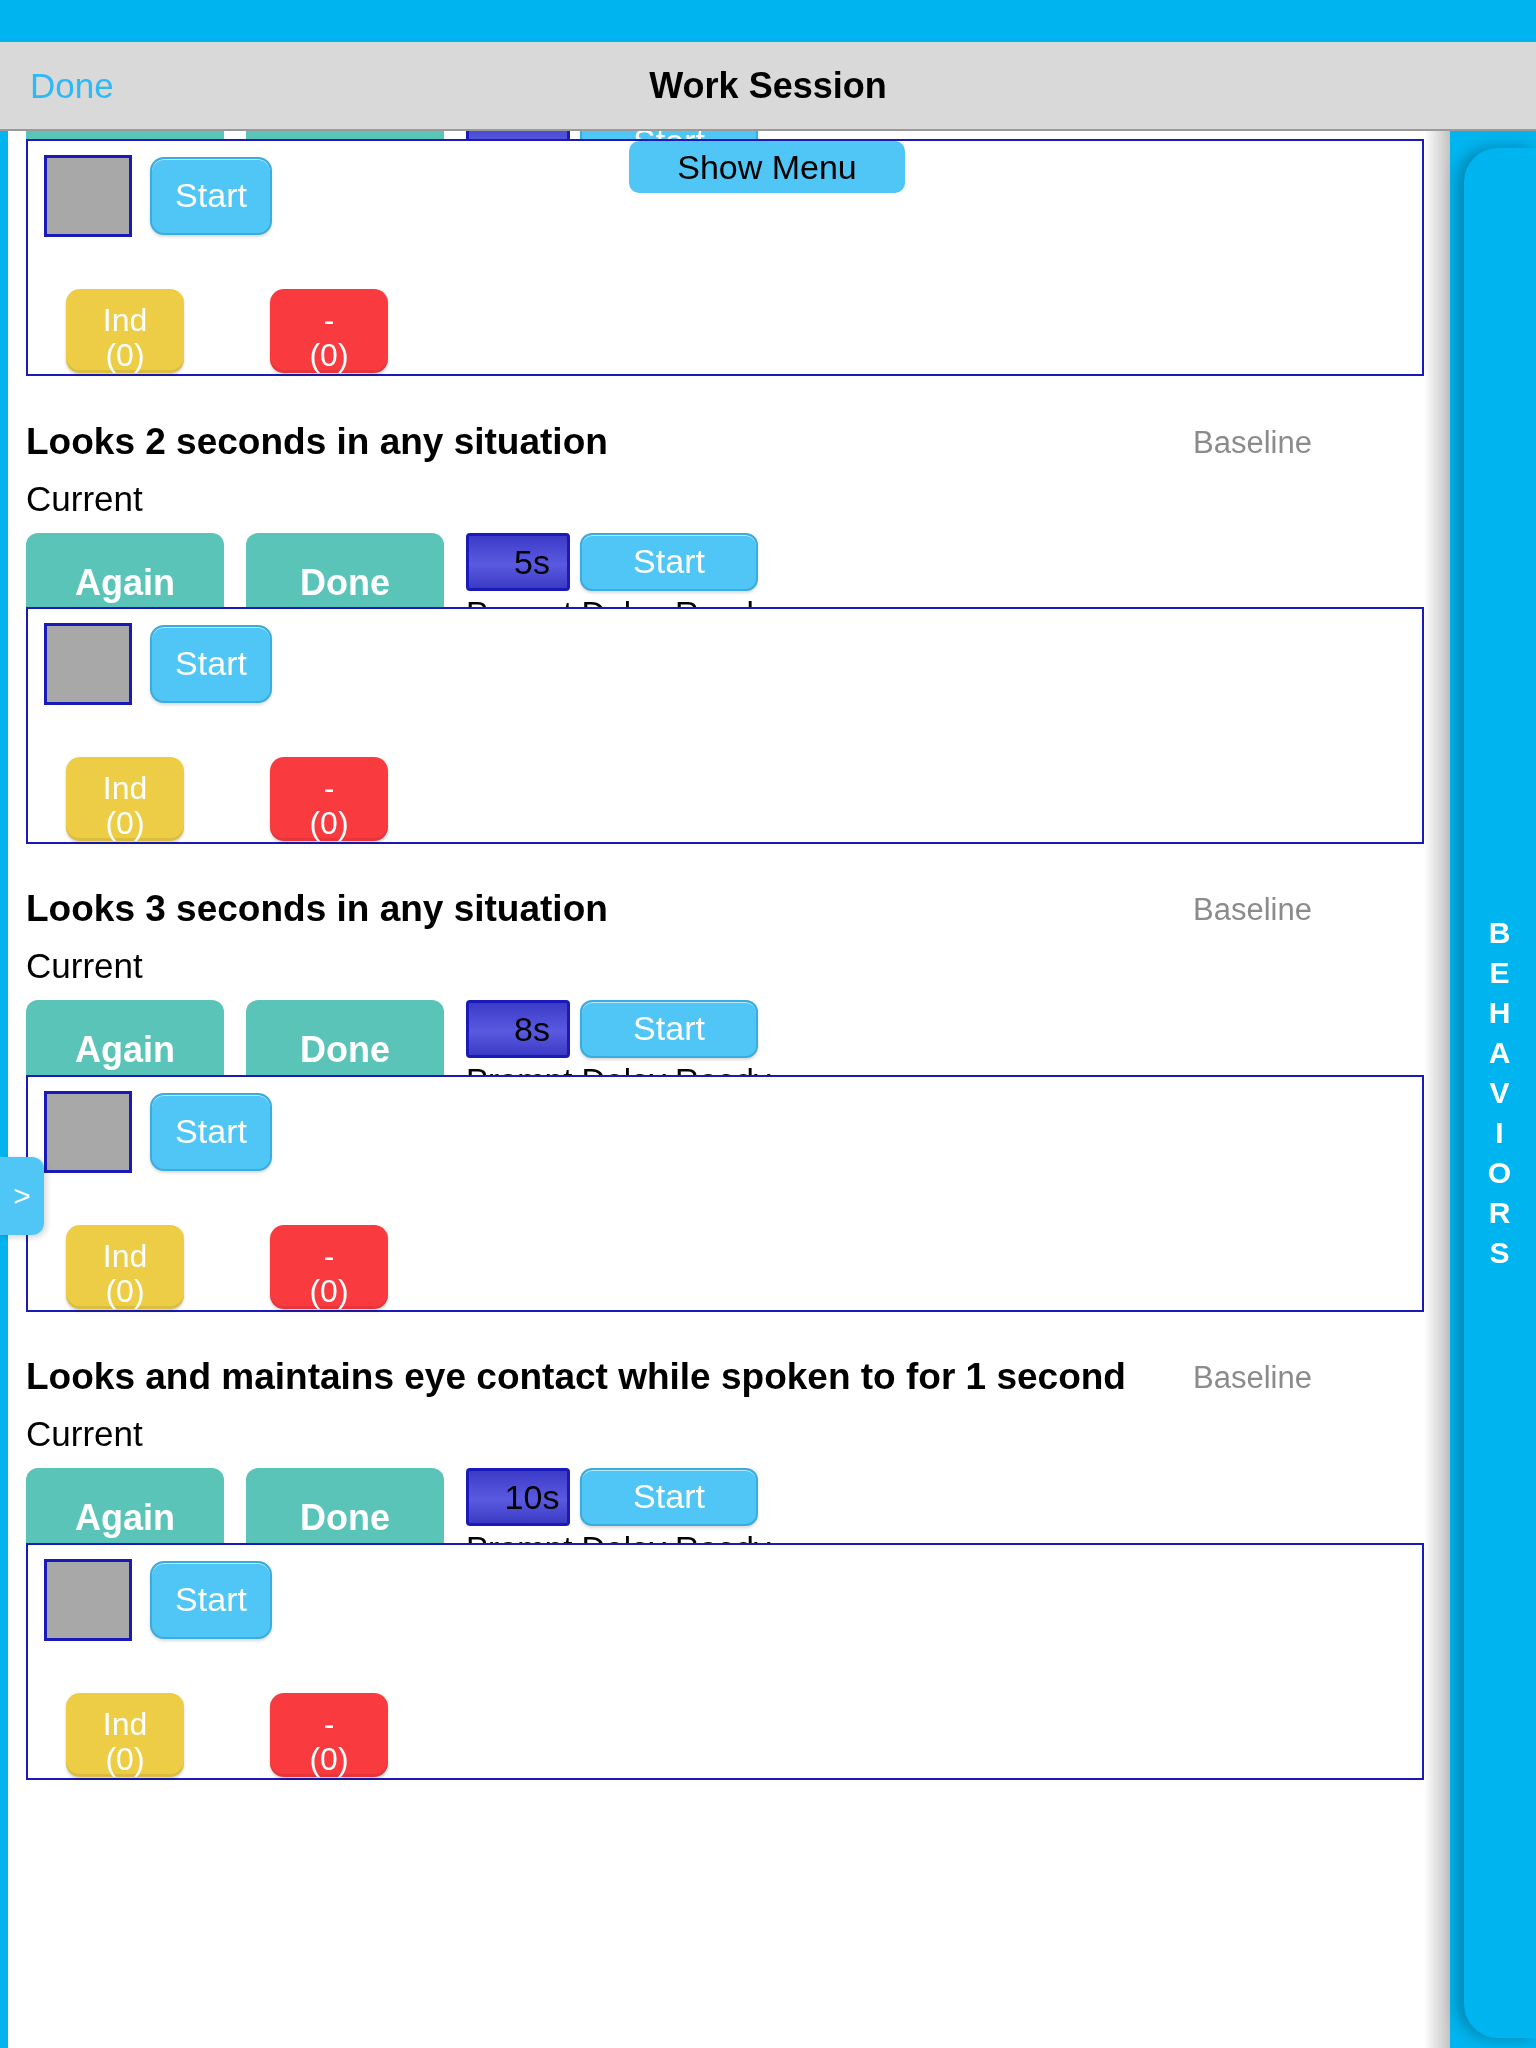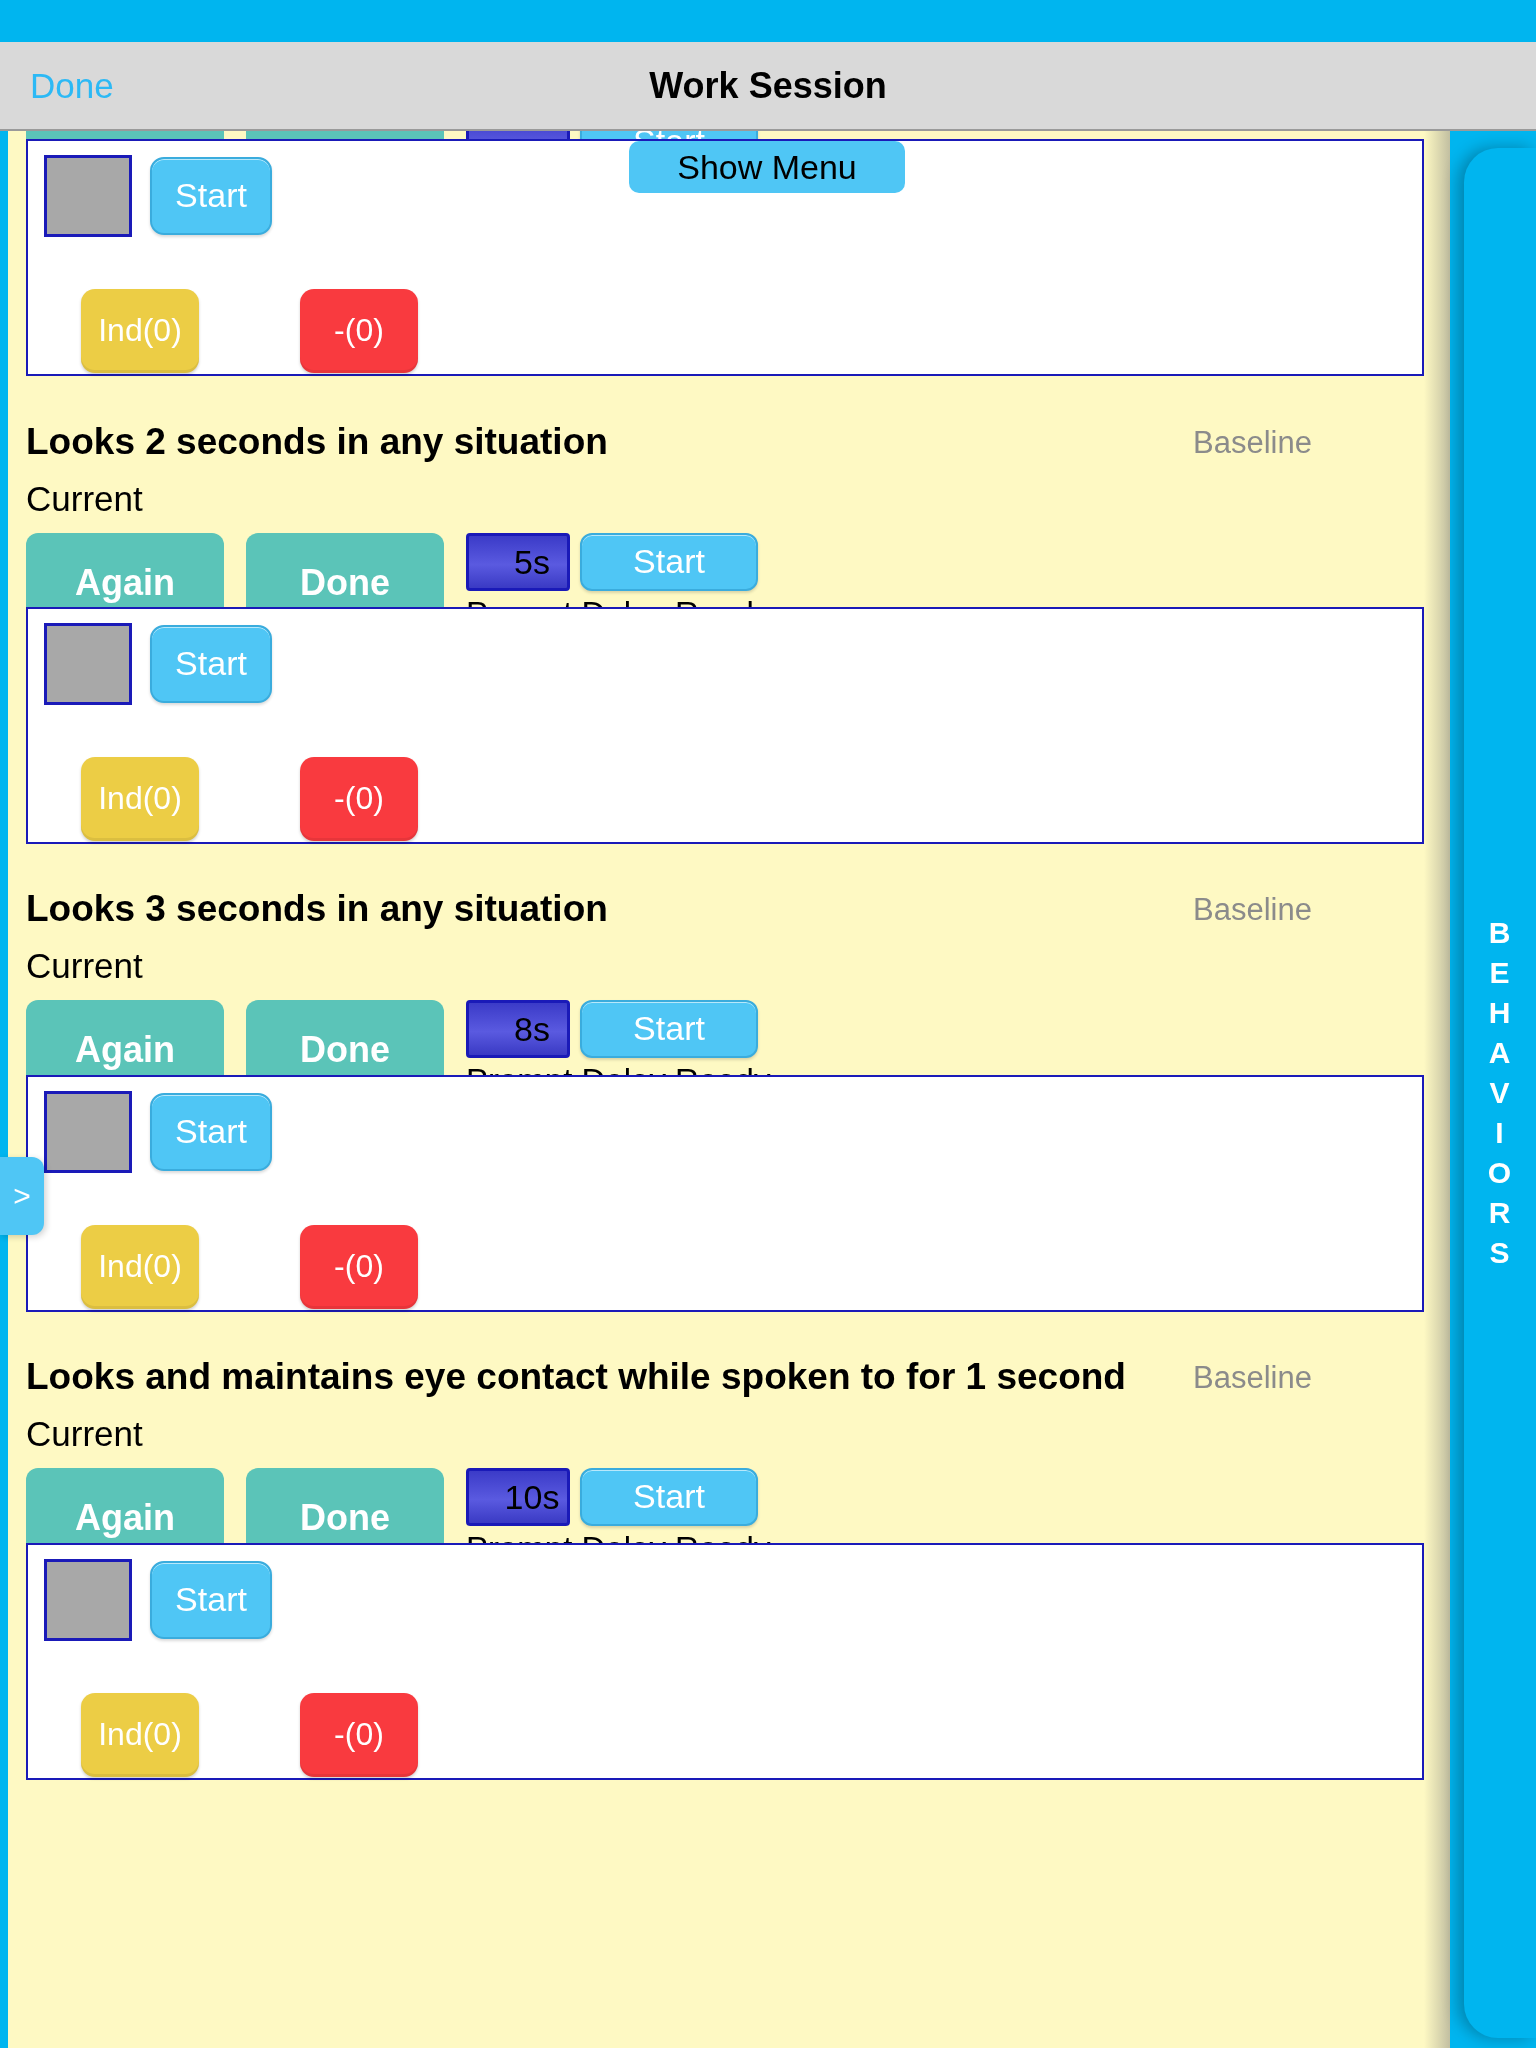--- a/index.html
+++ b/index.html
@@ -52,21 +52,21 @@
   .bluearea {
     position:absolute; top:131px; left:0;
     width:1536px; height:1917px;
     background:#00b5ef;
     overflow:hidden;
   }
   
   .content {
     position:absolute; top:0; left:8px;
     width:1442px; height:1917px;
-    background:#fef9c3;
+    background:#ffffff;
     overflow:hidden;
   }
   
   .content::after{
     content:""; position:absolute; right:0; top:0; bottom:0; width:26px;
     background: linear-gradient(to right, rgba(255,255,255,0), rgba(120,120,120,.45));
     pointer-events:none;
   }
 
   
@@ -132,21 +132,21 @@
     display:flex; align-items:center; justify-content:center;padding-left:28px;
   }
   .btn-ind {
     background:#eccd45; width:118px; height:84px; font-size:32px;
     border-radius:14px; box-shadow: inset 0 -3px 0 rgba(0,0,0,.07), 0 2px 3px rgba(0,0,0,.18);
   }
   .btn-minus {
     background:#f93a3f; width:118px; height:84px; font-size:32px;
     border-radius:14px; box-shadow: inset 0 -3px 0 rgba(0,0,0,.07), 0 2px 3px rgba(0,0,0,.18);
   }
-  .btn-stack { display:flex; flex-direction:row; align-items:center; justify-content:center;margin-left:15px; }
+  .btn-stack { display:flex; flex-direction:column; align-items:center; justify-content:flex-end; }
 
   
   .prog-title {
     font-size:37px; font-weight:bold; color:#000;
   }
   .prog-phase {
     position:absolute; right:112px;
     font-size:31px; color:#8b8b8b;
   }
   .prog-current { font-size:35px; color:#000; }

